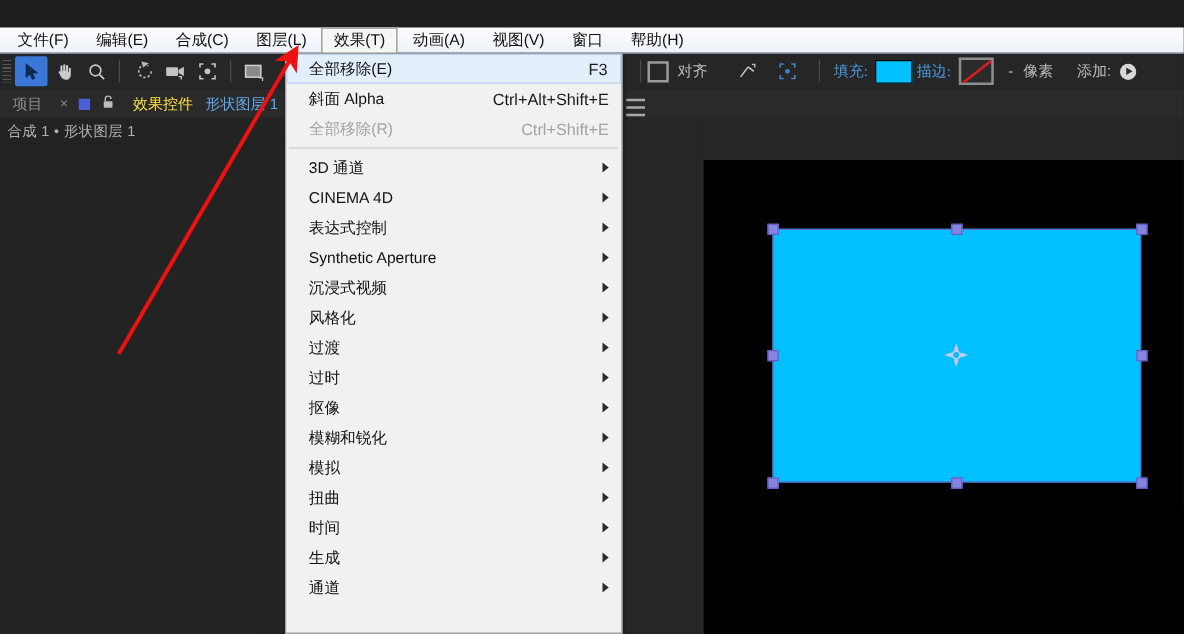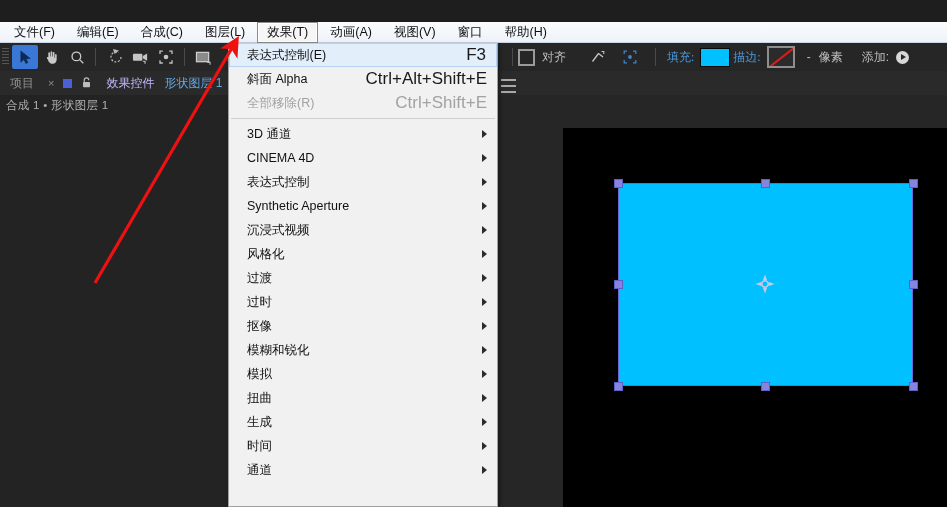--- a/index.html
+++ b/index.html
@@ -97,21 +97,21 @@
     content:"";position:absolute;left:4.5px;top:3px;
     border-left:5px solid #2a2a2a;border-top:3.5px solid transparent;border-bottom:3.5px solid transparent;
   }
 
   
   .panel-header{
     position:absolute;left:0;top:71px;width:947px;height:24px;
     background:#2a2a2a;border-bottom:1px solid #1a1a1a;
     display:flex;align-items:center;
   }
-  .ptab{font-size:12px;color:#c4b5fd;padding:0 10px;white-space:nowrap;}
+  .ptab{font-size:12px;color:#fde047;padding:0 10px;white-space:nowrap;}
   .ptab.dim{color:#8e8e8e;}
   .ptab.link{color:#5fa8e8;}
   .ptab-x{color:#8c8c8c;font-size:11px;padding:0 4px;}
   .ptab-sq{width:9px;height:9px;background:#4b5fd6;margin:0 5px;flex:0 0 auto;}
   .lock-icon{font-size:11px;color:#b9b9b9;margin:0 5px;}
   .hamburger{
     margin-left:auto;margin-right:0;width:18px;height:14px;
     display:flex;flex-direction:column;justify-content:space-between;
     position:absolute;left:501px;top:79px;
   }
@@ -153,21 +153,21 @@
     box-shadow:2px 2px 4px rgba(0,0,0,.35);
     box-sizing:border-box;overflow:hidden;
   }
   .mrow{
     height:24px;display:flex;align-items:center;padding:0 10px 0 18px;
     font-size:12.5px;color:#111;white-space:nowrap;box-sizing:border-box;
     font-family:"Liberation Sans","DejaVu Sans",sans-serif;
   }
   .mrow.hl{background:#e3eefb;border:1px solid #b7d2ee;padding-left:17px;}
   .mrow.disabled{color:#a2a2a2;}
-  .mrow .accel{margin-left:auto;padding-left:22px;color:#1a1a1a;font-size:17px;}
+  .mrow .accel{margin-left:auto;padding-left:22px;color:#1a1a1a;font-size:13px;}
   .mrow.disabled .accel{color:#a2a2a2;}
   .mrow .arrow{
     margin-left:auto;width:0;height:0;
     border-left:5px solid #2b2b2b;border-top:4px solid transparent;border-bottom:4px solid transparent;
   }
   .msep{height:1px;background:#cfcfcf;margin:3px 2px;}
 
   
   .annot{position:absolute;left:0;top:0;width:947px;height:507px;pointer-events:none;}
 </style>
@@ -329,21 +329,21 @@
         <path d="M11 1.5 L13 7 L11 8.2 L9 7 Z" fill="#c8c8e8" stroke="none"></path>
         <path d="M11 20.5 L13 15 L11 13.8 L9 15 Z" fill="#c8c8e8" stroke="none"></path>
         <path d="M1.5 11 L7 13 L8.2 11 L7 9 Z" fill="#c8c8e8" stroke="none"></path>
         <path d="M20.5 11 L15 13 L13.8 11 L15 9 Z" fill="#c8c8e8" stroke="none"></path>
       </svg>
     </div>
   </div>
 
   <div class="dropdown" id="dropdown">
       <div class="mrow hl">
-        <span>表达式控制(E)</span>
+        <span>全部移除(E)</span>
         <span class="accel">F3</span>
       </div>
       <div class="mrow">
         <span>斜面 Alpha</span>
         <span class="accel">Ctrl+Alt+Shift+E</span>
       </div>
       <div class="mrow disabled">
         <span>全部移除(R)</span>
         <span class="accel">Ctrl+Shift+E</span>
       </div>
@@ -390,25 +390,25 @@
       </div>
       <div class="mrow">
         <span>模拟</span>
         <span class="arrow"></span>
       </div>
       <div class="mrow">
         <span>扭曲</span>
         <span class="arrow"></span>
       </div>
       <div class="mrow">
+        <span>时间</span>
+        <span class="arrow"></span>
+      </div>
+      <div class="mrow">
         <span>生成</span>
-        <span class="arrow"></span>
-      </div>
-      <div class="mrow">
-        <span>时间</span>
         <span class="arrow"></span>
       </div>
       <div class="mrow">
         <span>通道</span>
         <span class="arrow"></span>
       </div>
       <div class="mrow"></div>
     </div>
 
   <svg class="annot">

